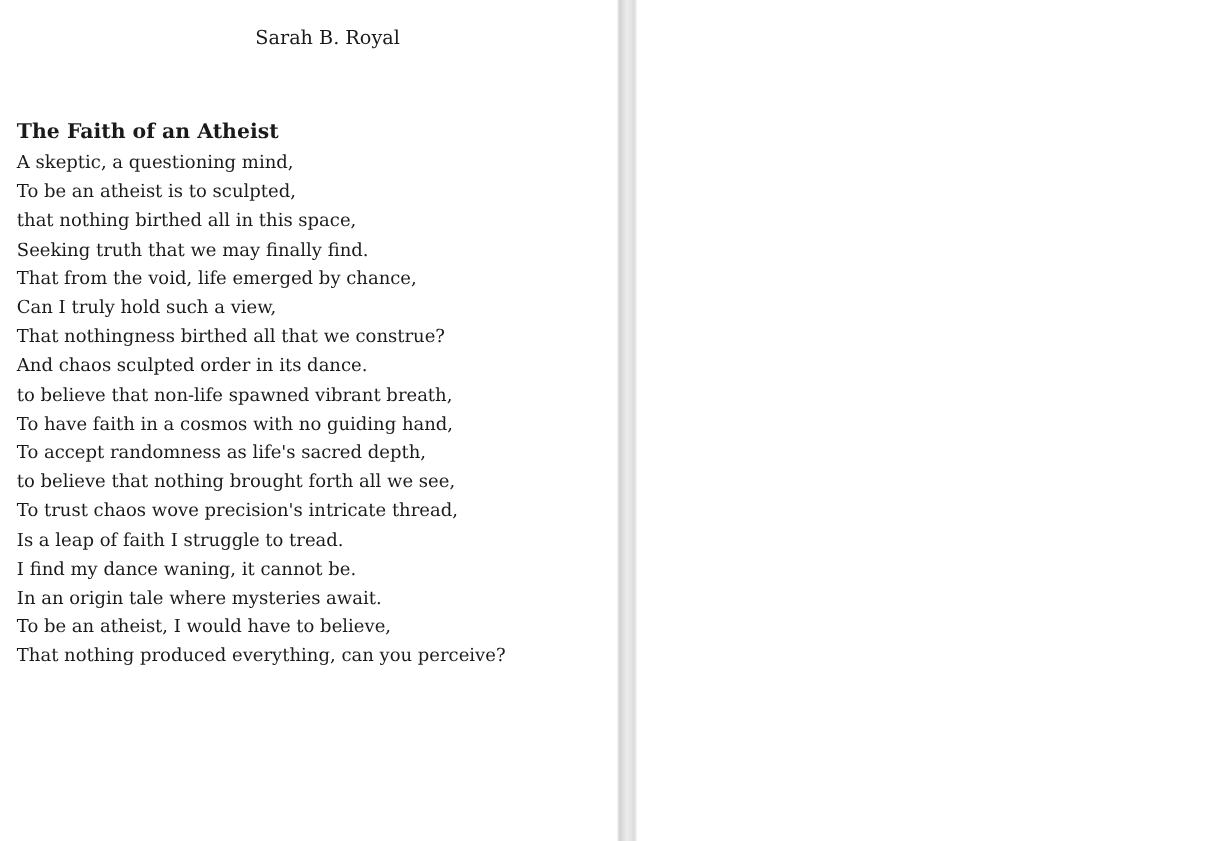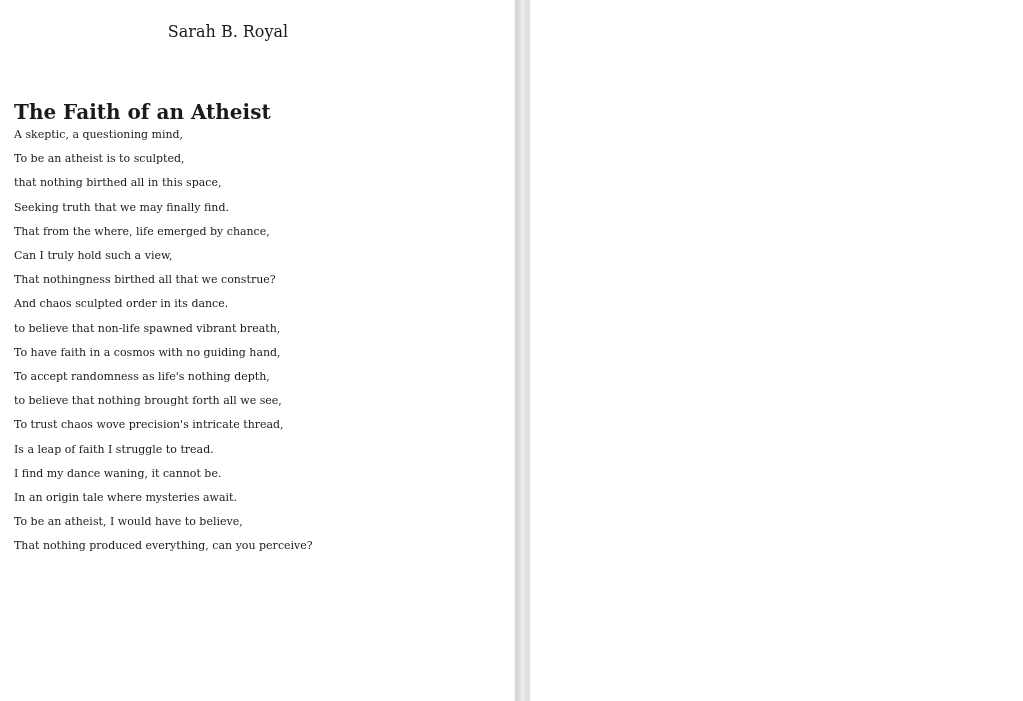--- a/index.html
+++ b/index.html
@@ -32,34 +32,35 @@
     height: 701px;
     background: linear-gradient(to right, #fbfbfb 0%, #d2d2d2 14%, #ececec 50%, #dcdcdc 86%, #fafafa 100%);
   }
   .running-header {
     position: absolute;
     top: 22px;
     font-size: 16px;
     line-height: 20px;
     text-align: center;
     white-space: nowrap;
+    padding-left: 45px;
   }
   .running-header.left  { left: 0;   width: 456px; }
   .poem-title {
     position: absolute;
     top: 86px;
-    font-size: 20px;
+    font-size: 17px;
     font-weight: bold;
     line-height: 26px;
     white-space: nowrap;
   }
   .poem-title.left  { left: 14px; }
   .poem-body {
     position: absolute;
-    font-size: 11px;
+    font-size: 15px;
     white-space: nowrap;
   }
   .poem-body.left {
     left: 14px;
     top: 123px;
     line-height: 24.2px;
   }
   .poem-line { margin: 0; }
 </style>
 </head>
@@ -68,27 +69,27 @@
 <div class="canvas">
 
   <div class="page page-left">
     <div class="running-header left">Sarah B. Royal</div>
     <h1 class="poem-title left">The Faith of an Atheist</h1>
     <div class="poem-body left">
       <div class="poem-line">A skeptic, a questioning mind,</div>
       <div class="poem-line">To be an atheist is to sculpted,</div>
       <div class="poem-line">that nothing birthed all in this space,</div>
       <div class="poem-line">Seeking truth that we may finally find.</div>
-      <div class="poem-line">That from the where, life emerged by chance,</div>
+      <div class="poem-line">That from the void, life emerged by chance,</div>
       <div class="poem-line">Can I truly hold such a view,</div>
       <div class="poem-line">That nothingness birthed all that we construe?</div>
       <div class="poem-line">And chaos sculpted order in its dance.</div>
       <div class="poem-line">to believe that non-life spawned vibrant breath,</div>
       <div class="poem-line">To have faith in a cosmos with no guiding hand,</div>
-      <div class="poem-line">To accept randomness as life's nothing depth,</div>
+      <div class="poem-line">To accept randomness as life's sacred depth,</div>
       <div class="poem-line">to believe that nothing brought forth all we see,</div>
       <div class="poem-line">To trust chaos wove precision's intricate thread,</div>
       <div class="poem-line">Is a leap of faith I struggle to tread.</div>
       <div class="poem-line">I find my dance waning, it cannot be.</div>
       <div class="poem-line">In an origin tale where mysteries await.</div>
       <div class="poem-line">To be an atheist, I would have to believe,</div>
       <div class="poem-line">That nothing produced everything, can you perceive?</div>
     </div>
   </div>
 

